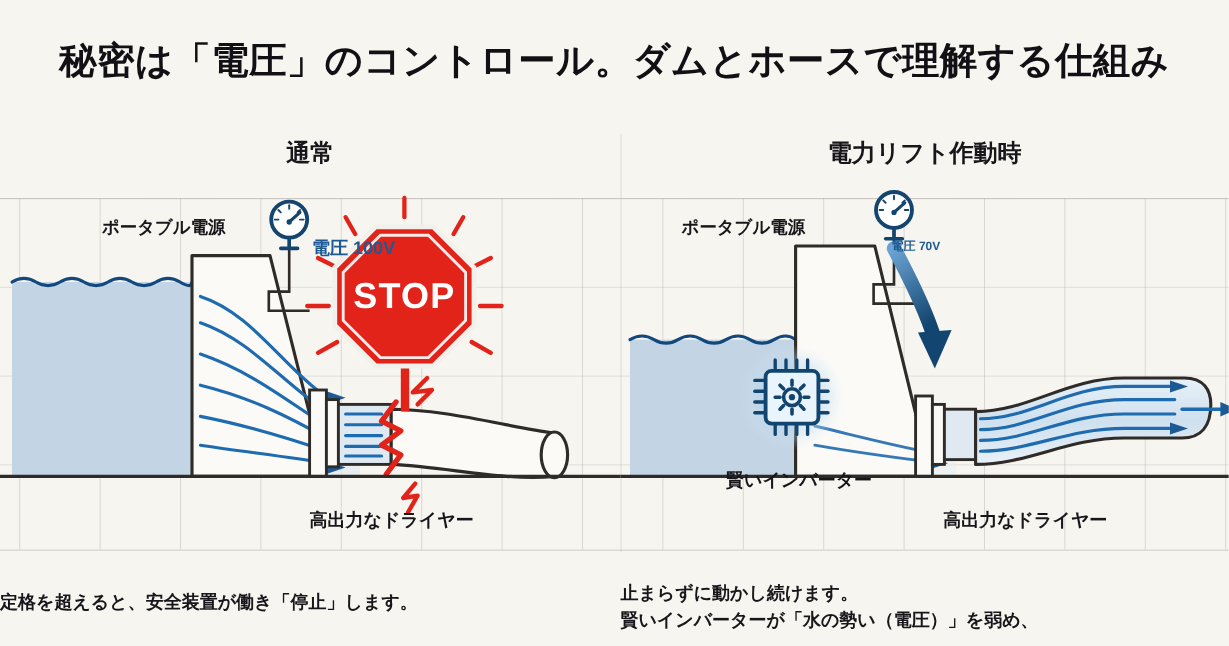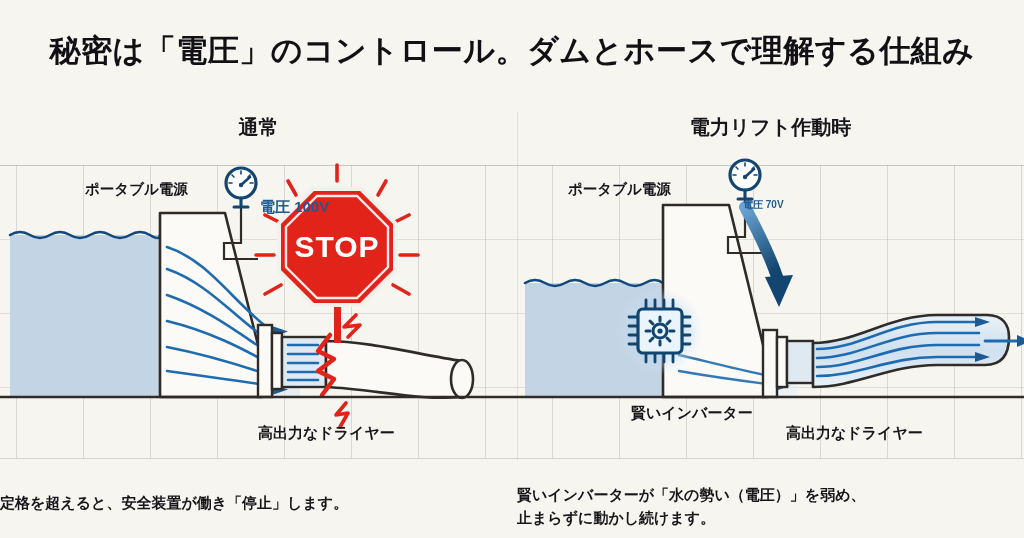--- a/index.html
+++ b/index.html
@@ -67,21 +67,21 @@
   .lbl.blue{color:#1d5a93;}
   .lbl.navy{color:#14456f;}
 
   .lbl-pps-l{left:85px;top:180px;font-size:14.5px;}
   .lbl-volt-l{left:260px;top:198px;font-size:15px;}
   .lbl-dryer-l{left:258px;top:424px;font-size:15px;}
 
   .lbl-pps-r{left:568px;top:180px;font-size:14.5px;}
   .lbl-volt-r{left:743px;top:198px;font-size:10px;}
   .lbl-drop-r{left:773px;top:254px;font-size:14.5px;}
-  .lbl-inv-r{left:605px;top:404px;font-size:15px;margin-left:26px;}
+  .lbl-inv-r{left:605px;top:391px;font-size:15px;}
   .lbl-dryer-r{left:786px;top:424px;font-size:15px;}
 
   
   .caption{
     position:absolute;text-align:left;
     font-size:15px;font-weight:bold;color:#17161a;line-height:1.55;margin-top:11px;
   }
   .caption.left{left:0;top:480px;width:517px;}
   .caption.right{left:517px;top:472px;width:507px;}
 </style>
@@ -315,17 +315,17 @@
 
   <div class="lbl dark lbl-pps-r">ポータブル電源</div>
   <div class="lbl blue lbl-volt-r">電圧 70V</div>
   <div class="lbl dark lbl-inv-r">賢いインバーター</div>
   <div class="lbl dark lbl-dryer-r">高出力なドライヤー</div>
 
   <div class="caption left">
     <div>定格を超えると、安全装置が働き「停止」します。</div>
   </div>
   <div class="caption right">
+    <div>止まらずに動かし続けます。</div>
     <div>賢いインバーターが「水の勢い（電圧）」を弱め、</div>
-    <div>止まらずに動かし続けます。</div>
   </div>
 
 </div>
 
 </body></html>

